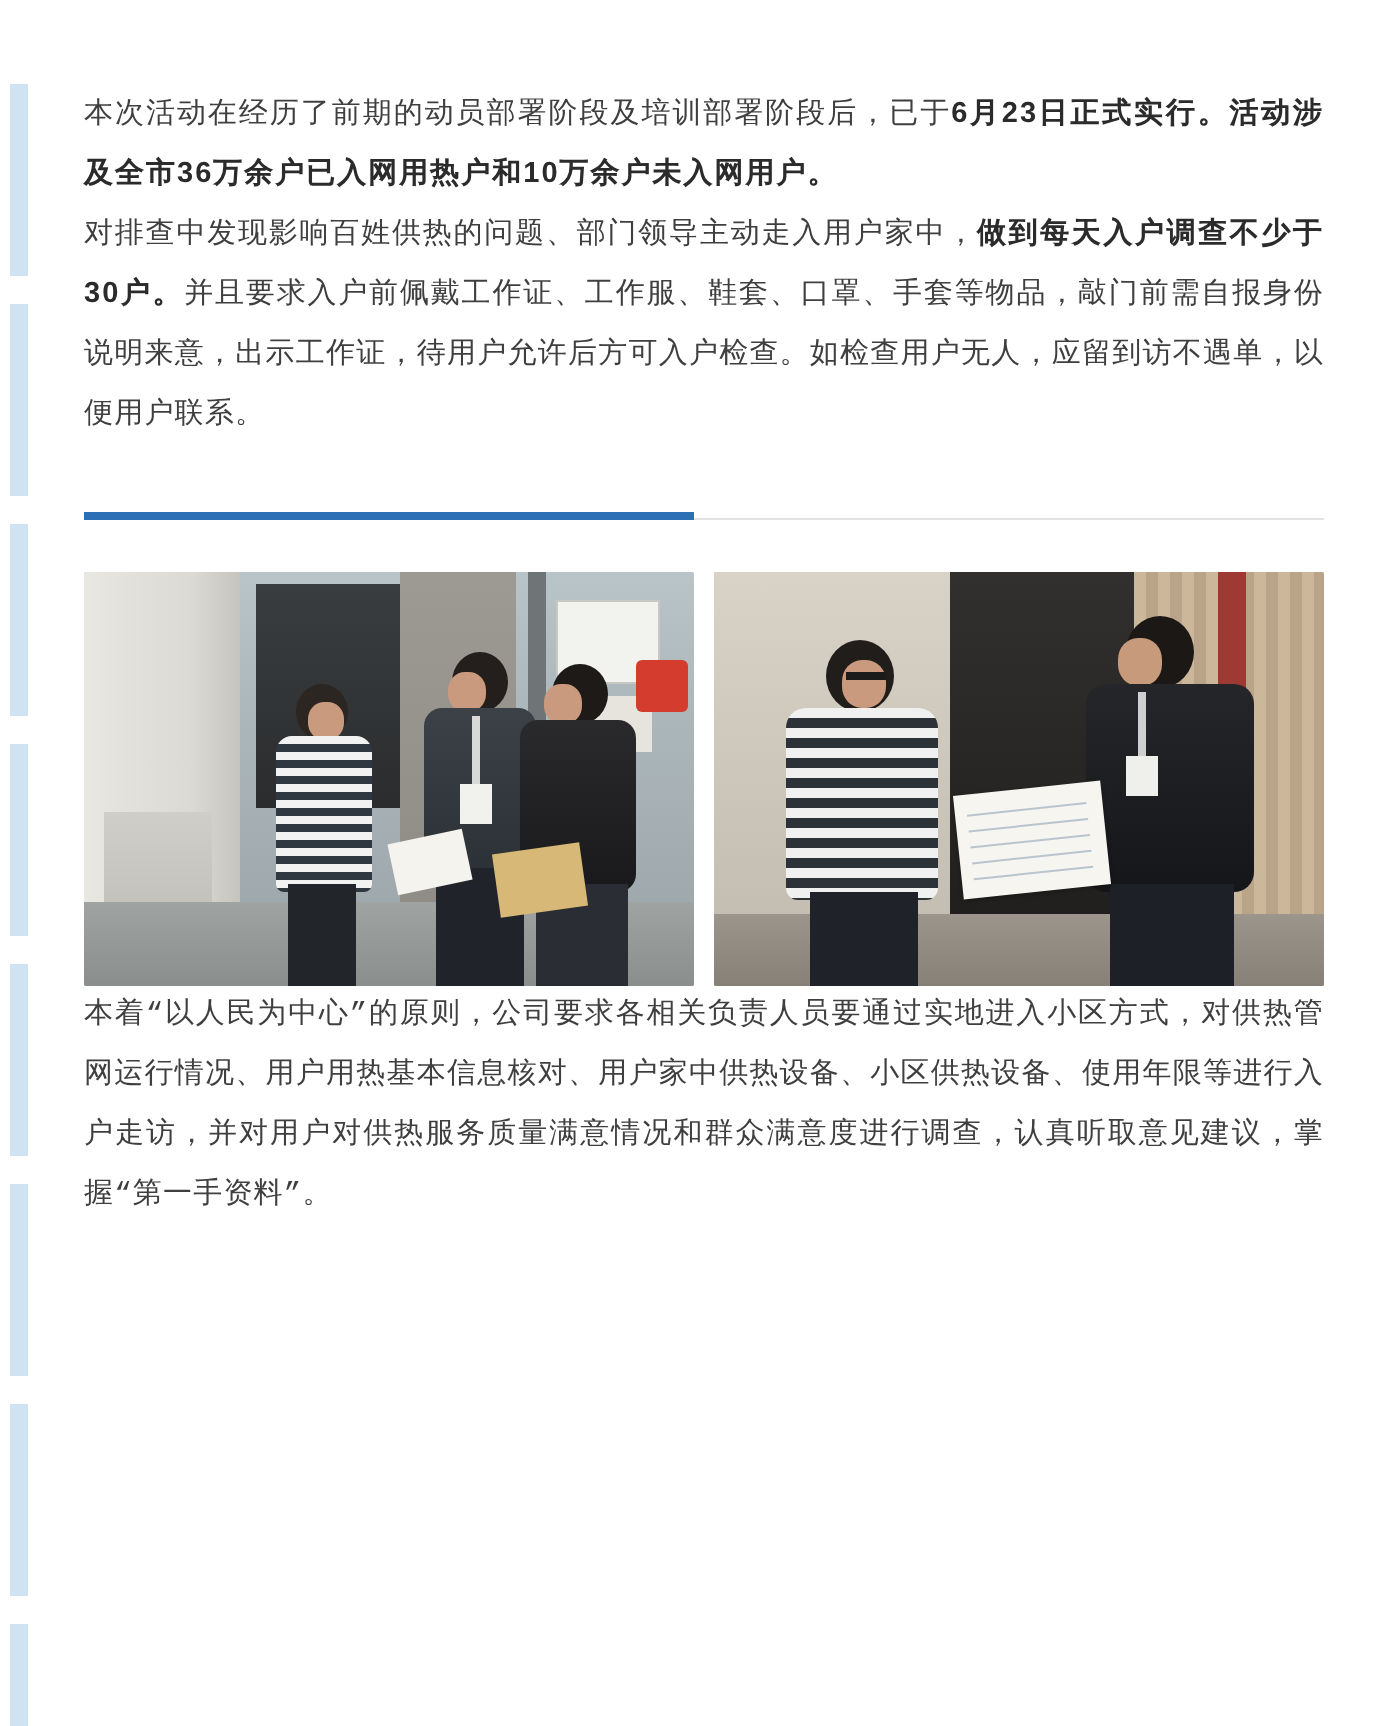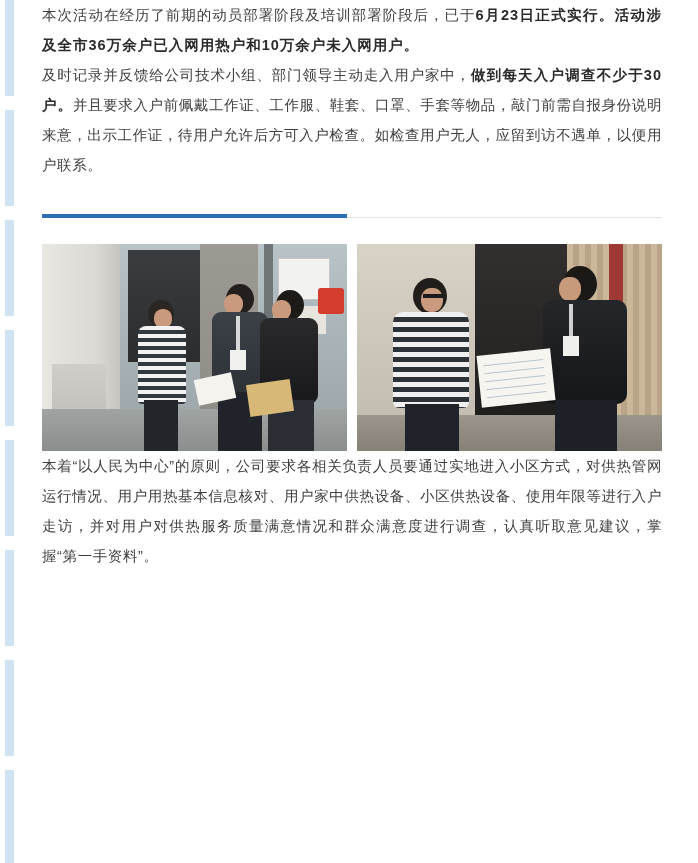--- a/index.html
+++ b/index.html
@@ -12,20 +12,21 @@
     background: #ffffff;
     font-family: "Liberation Sans", sans-serif;
     overflow: hidden;
   }
   .page {
     position: relative;
     width: 698px;
     height: 739px;
     background: #ffffff;
     box-sizing: border-box;
+    margin-top: 42px;
   }
   
   .left-rail {
     position: absolute;
     left: 0;
     top: 0;
     width: 22px;
     height: 863px;
     background: #ffffff;
   }
@@ -60,21 +61,21 @@
     text-align: justify;
   }
   p.para b {
     font-weight: bold;
     color: #2b2b2b;
     letter-spacing: 1px;
   }
 
   .block-1 { margin-top: 16px; }
   .block-2 { margin-top: 34px; }
-  .block-3 { margin-top: 30px; }
+  .block-3 { margin-top: 30px; font-family: Liberation Mono, monospace; }
   .block-4 { margin-top: 32px; }
 
   
   .divider-wrap {
     margin-top: 34px;
     position: relative;
     height: 10px;
   }
   .divider-line {
     position: absolute;
@@ -337,21 +338,21 @@
     <div class="stripe s8"></div>
   </div>
 
   <div class="content">
 
     <p class="para block-1">
       <span>本次活动在经历了前期的动员部署阶段及培训部署阶段后，已于</span><b>6月23日正式实行。活动涉及全市36万余户已入网用热户和10万余户未入网用户。</b>
     </p>
 
     <p class="para block-2">
-      <span>及时记录并反馈给公司技术小组、部门领导主动走入用户家中，</span><b>做到每天入户调查不少于30户。</b><span>并且要求入户前佩戴工作证、工作服、鞋套、口罩、手套等物品，敲门前需自报身份说明来意，出示工作证，待用户允许后方可入户检查。如检查用户无人，应留到访不遇单，以便用户联系。</span>
+      <span>对排查中发现影响百姓供热的问题、部门领导主动走入用户家中，</span><b>做到每天入户调查不少于30户。</b><span>并且要求入户前佩戴工作证、工作服、鞋套、口罩、手套等物品，敲门前需自报身份说明来意，出示工作证，待用户允许后方可入户检查。如检查用户无人，应留到访不遇单，以便用户联系。</span>
     </p>
 
     <div class="divider-wrap">
       <div class="divider-line"></div>
       <div class="divider-accent"></div>
     </div>
 
     <div class="photos">
 
       <div class="photo ph1">

